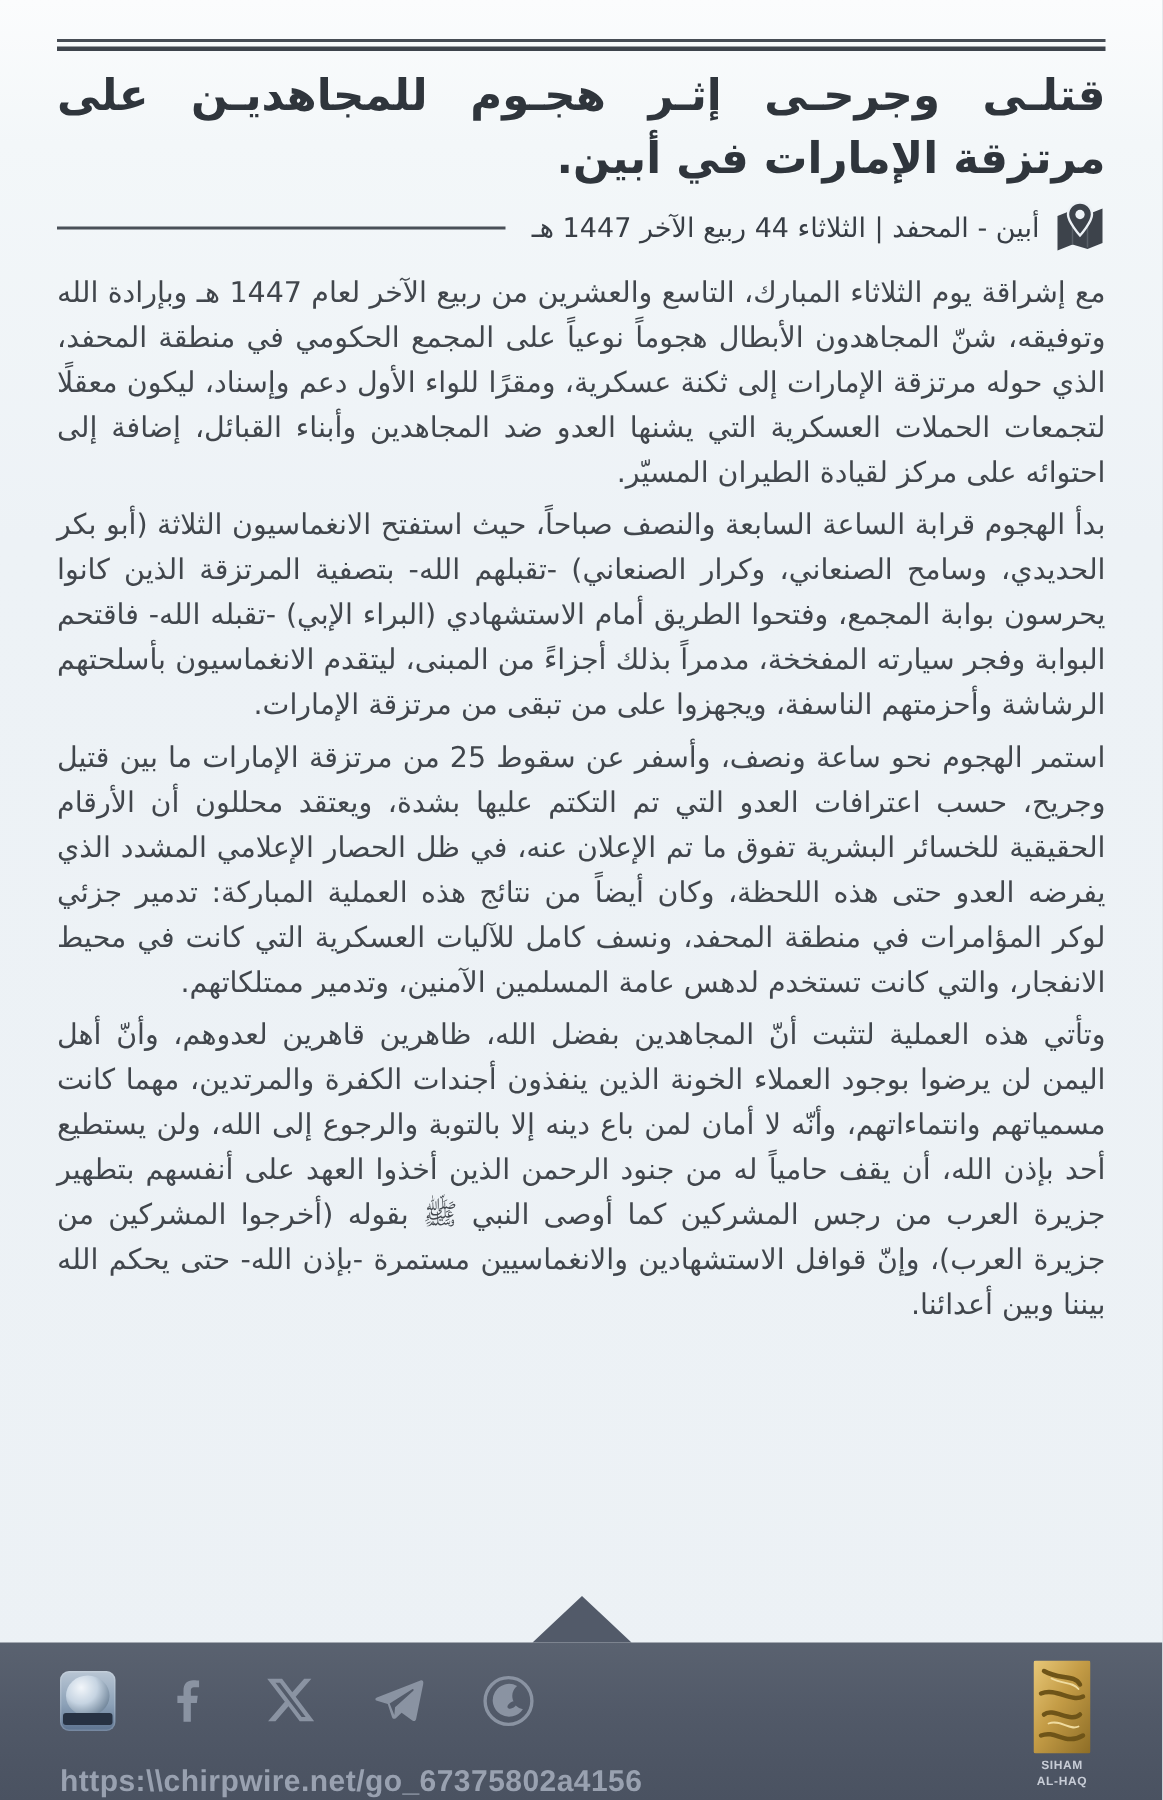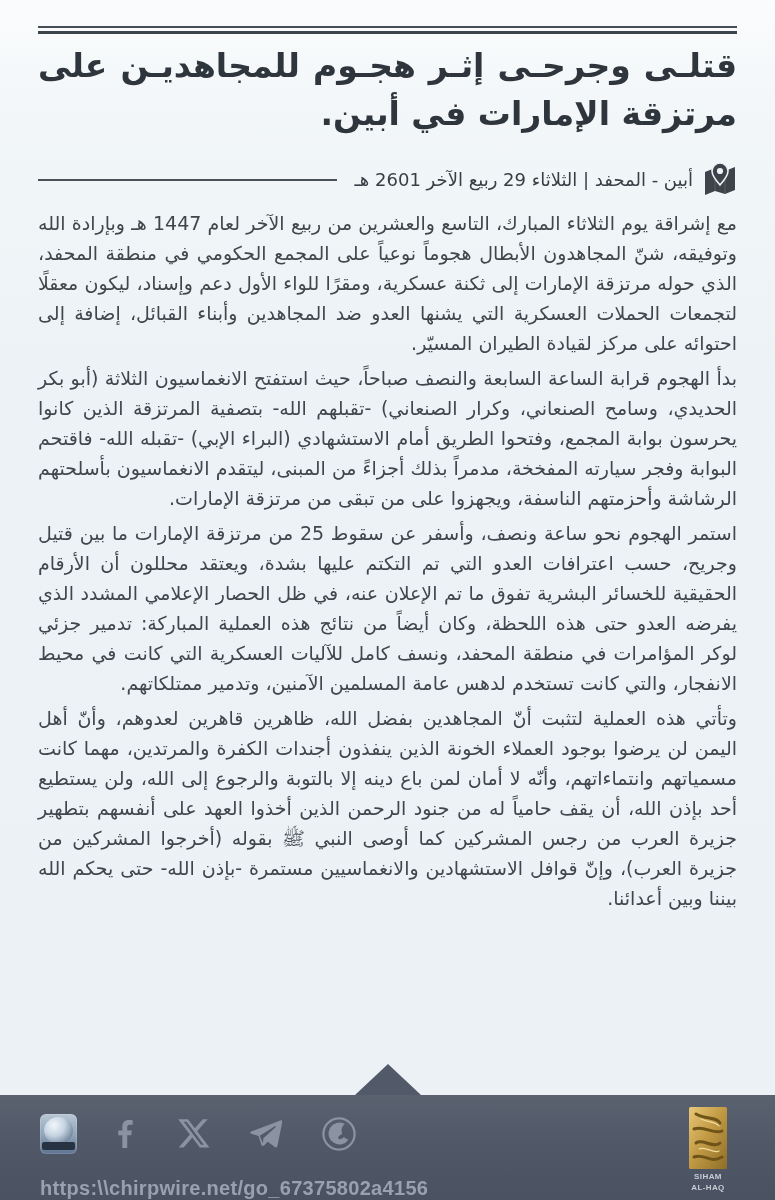--- a/index.html
+++ b/index.html
@@ -16,23 +16,23 @@
   .content { padding:26px 38px 0 38px; }
 
   .top-rule {
     height:8px;
     border-top:2px solid #474d55;
     border-bottom:3px solid #3e444c;
     margin-bottom:8px;
   }
 
   .title {
-    font-size:33px; font-weight:bold; color:#2f353c;
+    font-size:29px; font-weight:bold; color:#2f353c;
     line-height:1.45; text-align:justify; text-justify:inter-word;
-    margin:4px 0 24px 0;
+    margin:4px 0 8px 0;
   }
 
   .dateline {
     display:flex; align-items:center; gap:10px;
     margin:2px 0 10px 0;
     font-size:18px; color:#383e45;
   }
   .dateline .map-icon { flex:0 0 auto; width:34px; height:36px; }
   .dateline-text { white-space:nowrap; }
   .dateline-rule { flex:1; height:2px; background:#4a5058; margin-right:8px; }
@@ -111,21 +111,21 @@
 
     <div class="dateline">
       <span class="map-icon">
         <svg viewBox="0 0 34 36" width="34" height="36">
           <path d="M2 10 L12 6 L22 9 L32 5 L32 28 L22 32 L12 29 L2 33 Z" fill="#3d434b"></path>
           <path d="M12 7 L12 29 M22 10 L22 31" stroke="#5a6068" stroke-width="1"></path>
           <path d="M17 1 a8 8 0 0 1 8 8 c0 5 -8 14 -8 14 s-8 -9 -8 -14 a8 8 0 0 1 8 -8 z" fill="#3d434b" stroke="#edf2f6" stroke-width="1.6"></path>
           <circle cx="17" cy="9" r="3.1" fill="#edf2f6"></circle>
         </svg>
       </span>
-      <span class="dateline-text">أبين - المحفد | الثلاثاء 29 ربيع الآخر 2601 هـ</span>
+      <span class="dateline-text">أبين - المحفد | الثلاثاء 44 ربيع الآخر 1447 هـ</span>
       <span class="dateline-rule"></span>
     </div>
 
     <div class="body">
       <p>مع إشراقة يوم الثلاثاء المبارك، التاسع والعشرين من ربيع الآخر لعام 1447 هـ وبإرادة الله وتوفيقه، شنّ المجاهدون الأبطال هجوماً نوعياً على المجمع الحكومي في منطقة المحفد، الذي حوله مرتزقة الإمارات إلى ثكنة عسكرية، ومقرًا للواء الأول دعم وإسناد، ليكون معقلًا لتجمعات الحملات العسكرية التي يشنها العدو ضد المجاهدين وأبناء القبائل، إضافة إلى احتوائه على مركز لقيادة الطيران المسيّر.</p>
       <p>بدأ الهجوم قرابة الساعة السابعة والنصف صباحاً، حيث استفتح الانغماسيون الثلاثة (أبو بكر الحديدي، وسامح الصنعاني، وكرار الصنعاني) -تقبلهم الله- بتصفية المرتزقة الذين كانوا يحرسون بوابة المجمع، وفتحوا الطريق أمام الاستشهادي (البراء الإبي) -تقبله الله- فاقتحم البوابة وفجر سيارته المفخخة، مدمراً بذلك أجزاءً من المبنى، ليتقدم الانغماسيون بأسلحتهم الرشاشة وأحزمتهم الناسفة، ويجهزوا على من تبقى من مرتزقة الإمارات.</p>
       <p>استمر الهجوم نحو ساعة ونصف، وأسفر عن سقوط 25 من مرتزقة الإمارات ما بين قتيل وجريح، حسب اعترافات العدو التي تم التكتم عليها بشدة، ويعتقد محللون أن الأرقام الحقيقية للخسائر البشرية تفوق ما تم الإعلان عنه، في ظل الحصار الإعلامي المشدد الذي يفرضه العدو حتى هذه اللحظة، وكان أيضاً من نتائج هذه العملية المباركة: تدمير جزئي لوكر المؤامرات في منطقة المحفد، ونسف كامل للآليات العسكرية التي كانت في محيط الانفجار، والتي كانت تستخدم لدهس عامة المسلمين الآمنين، وتدمير ممتلكاتهم.</p>
       <p>وتأتي هذه العملية لتثبت أنّ المجاهدين بفضل الله، ظاهرين قاهرين لعدوهم، وأنّ أهل اليمن لن يرضوا بوجود العملاء الخونة الذين ينفذون أجندات الكفرة والمرتدين، مهما كانت مسمياتهم وانتماءاتهم، وأنّه لا أمان لمن باع دينه إلا بالتوبة والرجوع إلى الله، ولن يستطيع أحد بإذن الله، أن يقف حامياً له من جنود الرحمن الذين أخذوا العهد على أنفسهم بتطهير جزيرة العرب من رجس المشركين كما أوصى النبي ﷺ بقوله (أخرجوا المشركين من جزيرة العرب)، وإنّ قوافل الاستشهادين والانغماسيين مستمرة -بإذن الله- حتى يحكم الله بيننا وبين أعدائنا.</p>
     </div>
 

